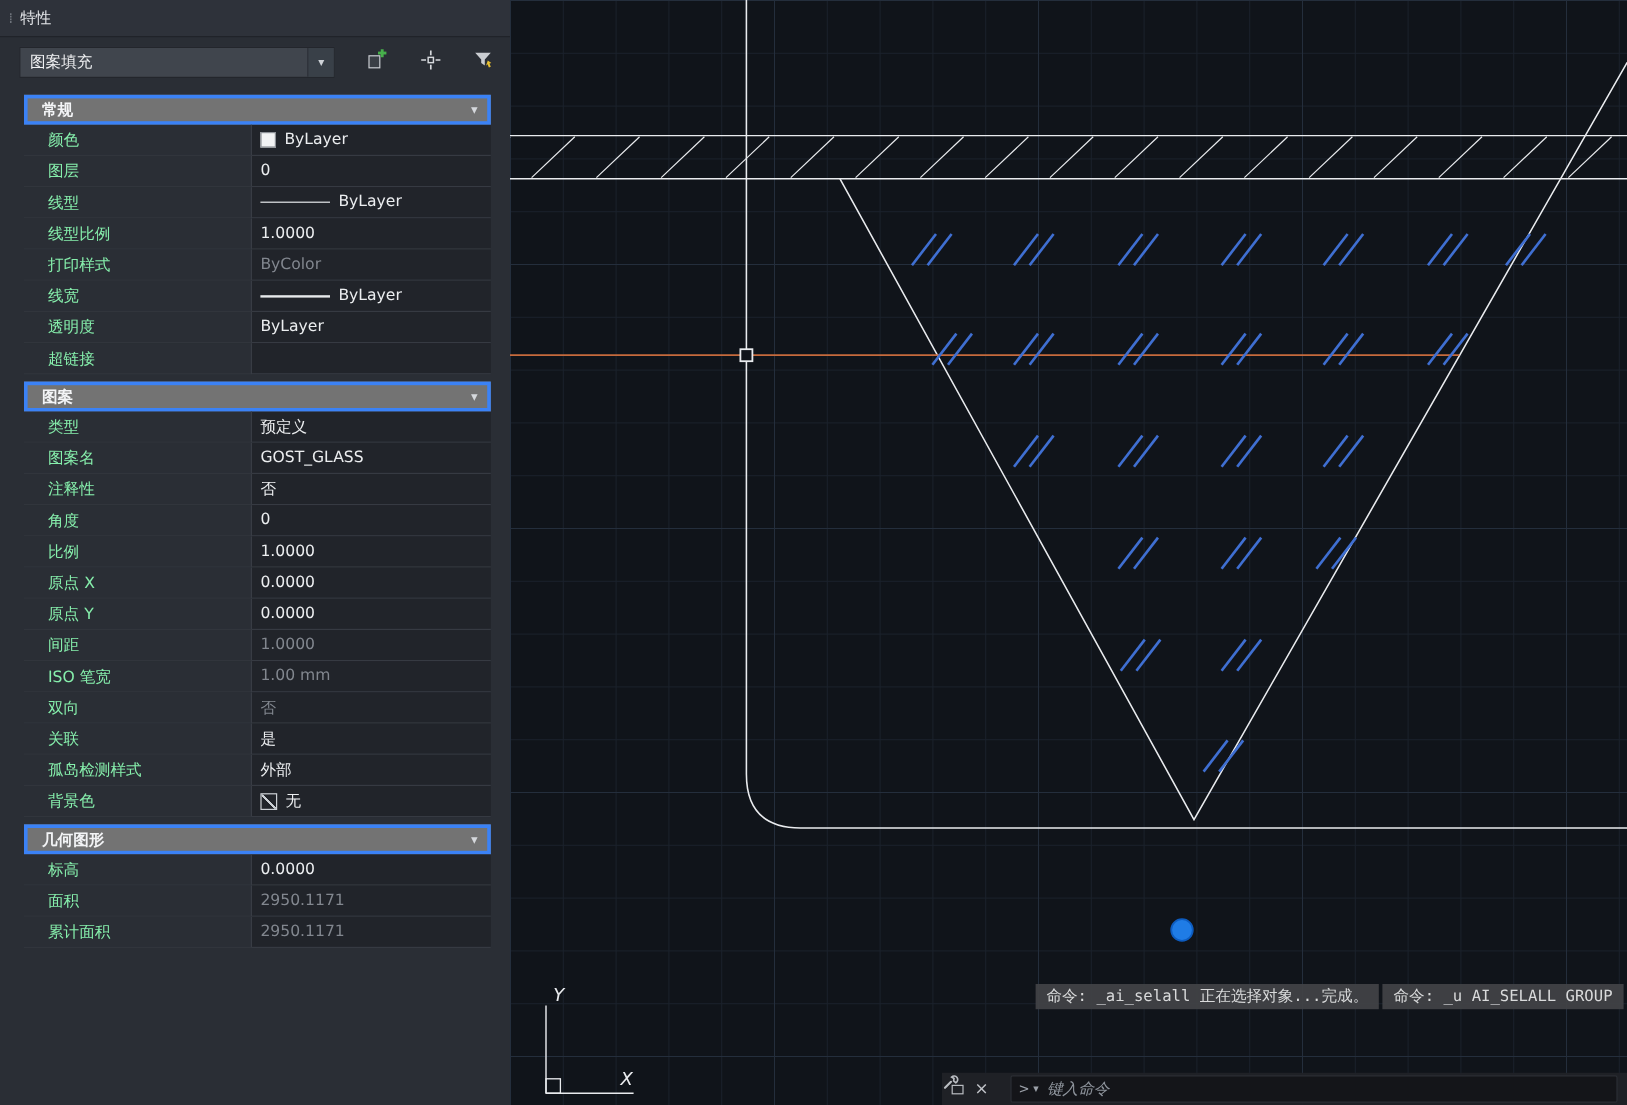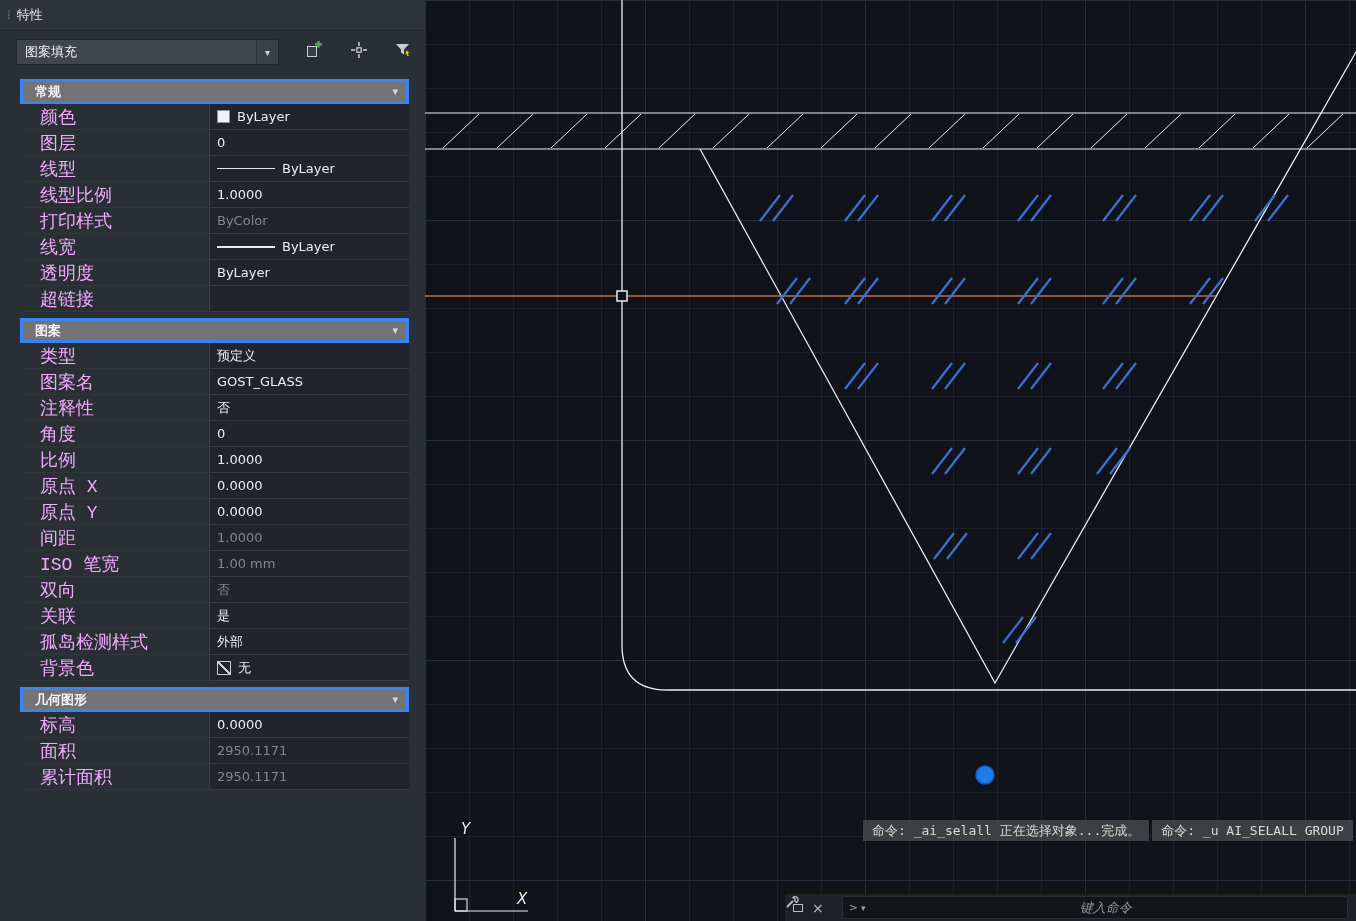--- a/index.html
+++ b/index.html
@@ -21,22 +21,22 @@
   .combo-arrow{width:21px;align-self:stretch;display:flex;align-items:center;justify-content:center;
     border-left:1px solid #2d3138;background:#394048;color:#cfd3d8;font-size:10px;}
   .tool-btn{width:23px;height:23px;display:flex;align-items:center;justify-content:center;border-radius:2px;}
   .sections{margin-left:20px;width:389px;}
   .section-header{height:25px;margin-top:6px;background:#737373;border:3px solid #3b82f6;
     display:flex;align-items:center;color:#f3f4f6;font-weight:bold;font-size:13px;
     padding:0 8px 0 12px;box-sizing:border-box;}
   .section-header .chev{margin-left:auto;font-size:11px;font-weight:normal;color:#d5d8dc;}
   .prop-row{display:flex;height:26px;box-sizing:border-box;}
   .prop-label{width:190px;box-sizing:border-box;padding-left:20px;display:flex;align-items:center;
-    color:#f0abfc;font-size:18px;background:#2a2e35;border-bottom:1px solid #31353c;border-right:1px solid #383c44;
-    white-space:nowrap;font-family:Liberation Mono, monospace;}
+    color:#86efac;font-size:13px;background:#2a2e35;border-bottom:1px solid #31353c;border-right:1px solid #383c44;
+    white-space:nowrap;}
   .prop-value{flex:1;display:flex;align-items:center;gap:7px;padding-left:7px;
     color:#eceef0;font-size:13px;background:#21242a;border-bottom:1px solid #363a42;white-space:nowrap;}
   .prop-value.disabled{color:#82878f;text-align:right;}
   .swatch-white{width:11px;height:11px;background:#f2f3f4;border:1px solid #8d9197;flex:0 0 auto;}
   .line-glyph{width:58px;height:0;border-top:1px solid #e7e9eb;flex:0 0 auto;}
   .line-glyph.thick{border-top-width:2px;}
   .swatch-none{width:12px;height:12px;border:1px solid #ccd0d5;flex:0 0 auto;
     background:linear-gradient(to top right,transparent 44%,#ccd0d5 44%,#ccd0d5 56%,transparent 56%);}
   
   .canvas{position:absolute;left:425px;top:0;width:931px;height:921px;
@@ -52,21 +52,21 @@
   .cmd-line{background:rgba(66,67,70,0.92);color:#d9dadb;font-family:"DejaVu Sans Mono","Liberation Mono",monospace;
     font-size:13px;line-height:19px;padding:1px 9px;white-space:pre;}
   .cmd-bar{position:absolute;left:360px;right:0;bottom:0;height:27px;background:rgba(32,34,39,0.94);
     display:flex;align-items:center;gap:9px;padding:0 8px;box-sizing:border-box;}
   .cmd-bar .mini{color:#c0c3c8;font-size:13px;line-height:1;display:flex;align-items:center;justify-content:center;}
   .win-glyph{width:10px;height:8px;border:1px solid #b9bcc1;box-sizing:border-box;}
   .cmd-input-wrap{flex:1;height:21px;background:#141519;border:1px solid #2b2e34;border-radius:2px;
     display:flex;align-items:center;gap:5px;padding:0 6px;}
   .prompt-box{display:flex;align-items:center;gap:3px;color:#9ba0a8;font-size:11px;}
   .cmd-input{flex:1;background:transparent;border:none;outline:none;color:#d7dade;
-    font-size:13px;font-family:Liberation Sans, sans-serif;text-align:center;}
+    font-size:13px;font-family:Liberation Sans, sans-serif;}
   .cmd-input::placeholder{color:#8f959d;font-style:italic;}
 </style>
 </head>
 <body>
 
 <div class="palette">
   <div class="palette-titlebar">
     <span class="grip-dots">⁞</span>
     <span>特性</span>
   </div>

